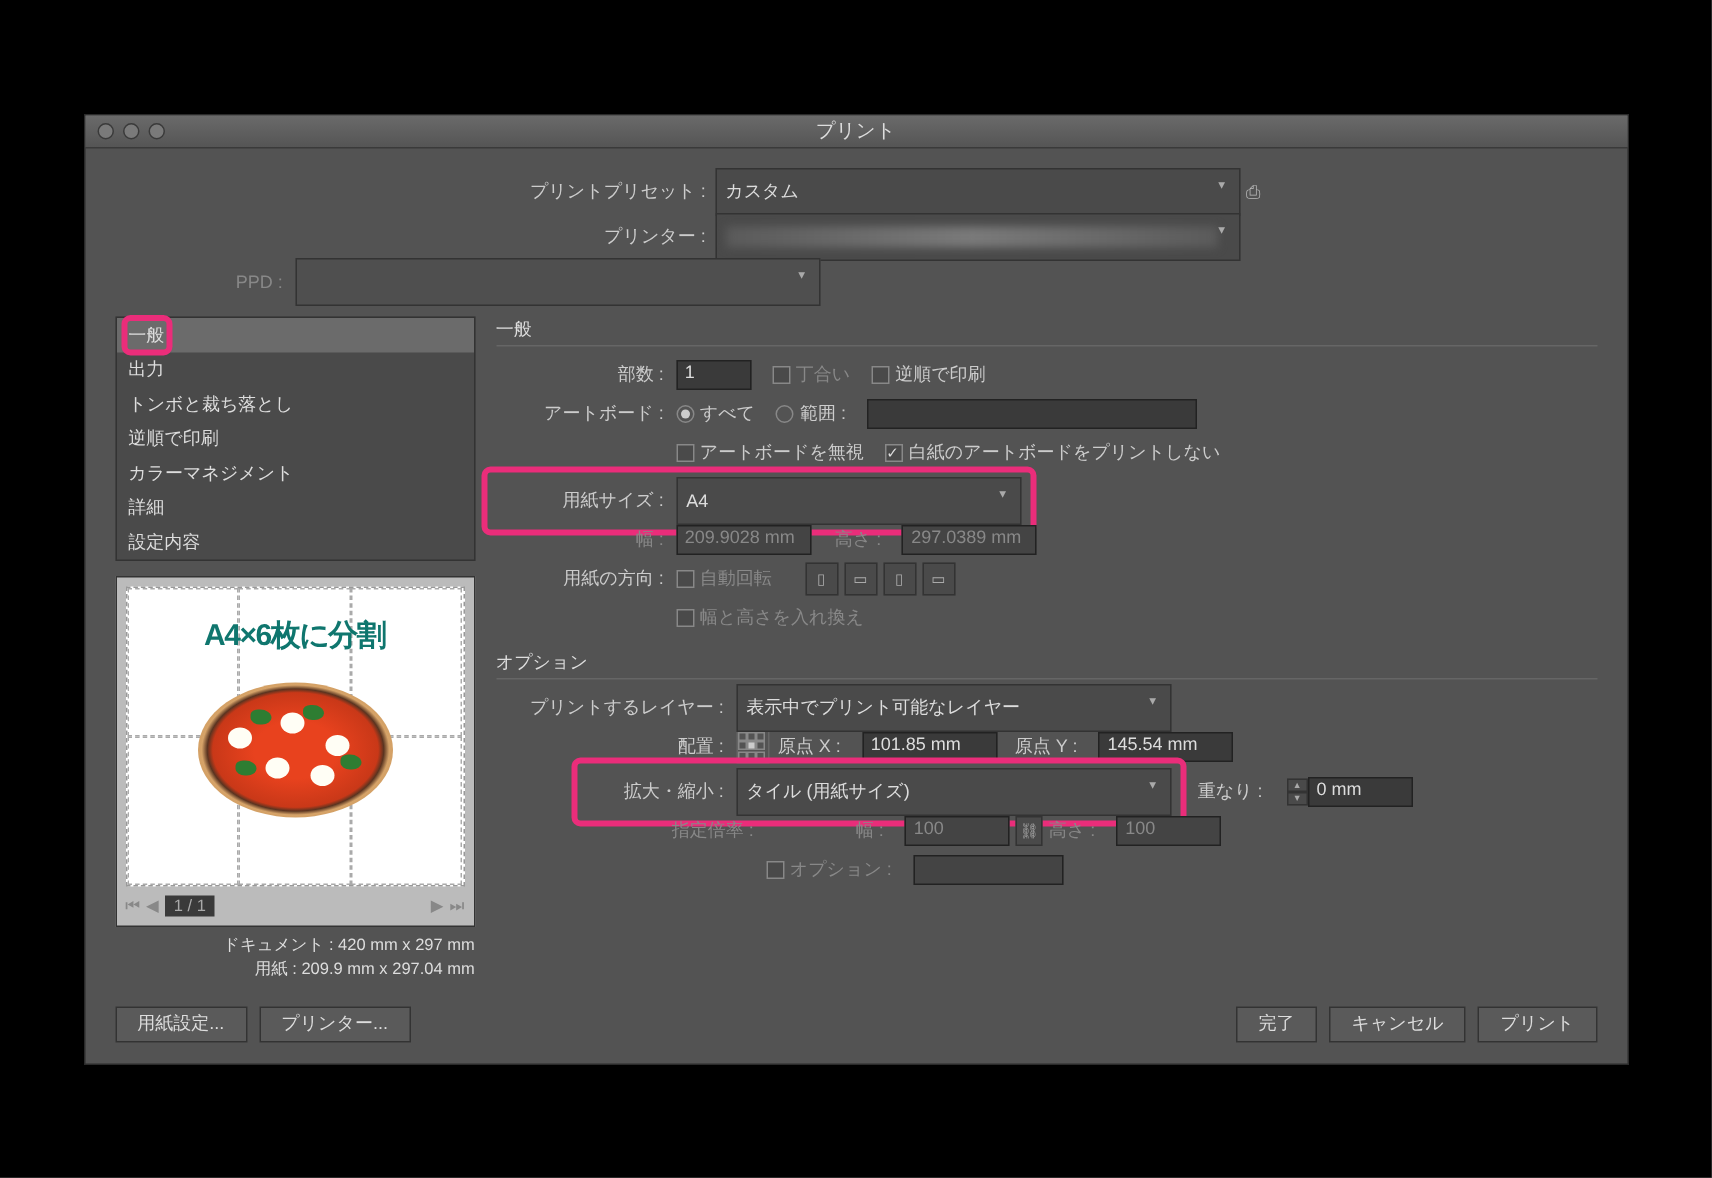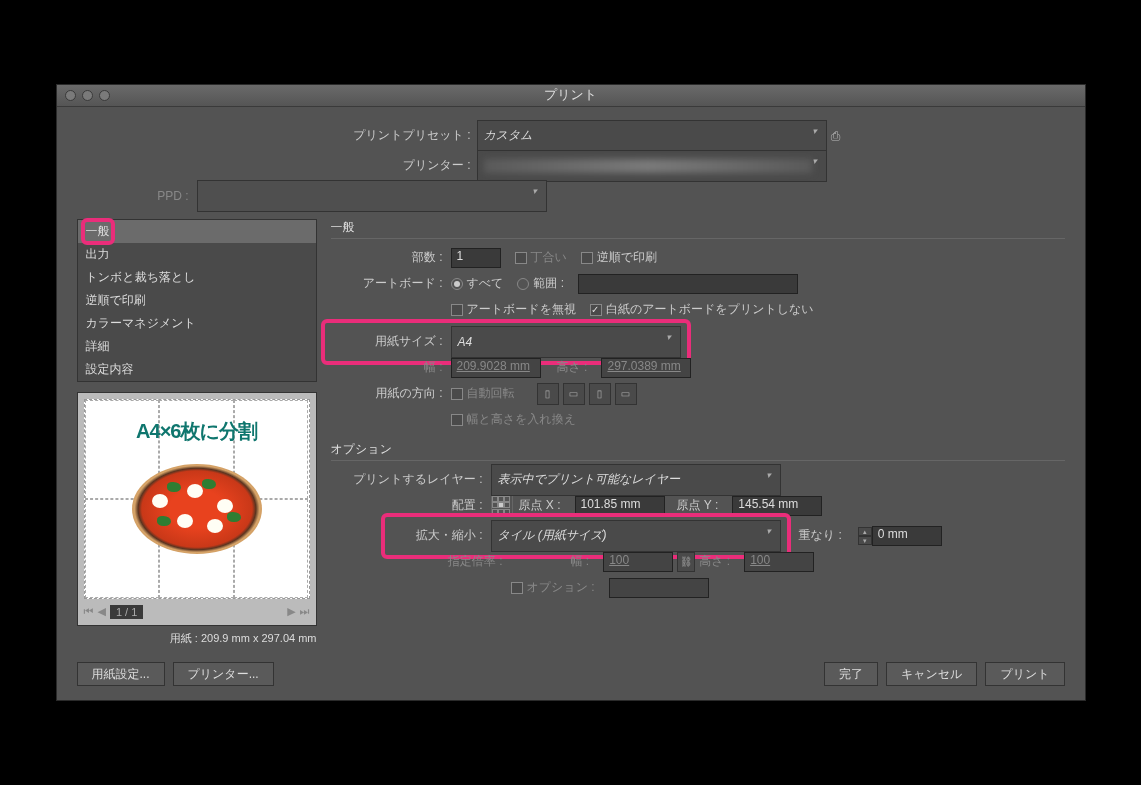--- a/index.html
+++ b/index.html
@@ -5,21 +5,21 @@
 * { box-sizing: border-box; margin: 0; padding: 0; }
 body { background: #000; font-family: "Hiragino Kaku Gothic Pro", sans-serif; font-size: 12px; color: #ccc; display: flex; align-items: center; justify-content: center; min-height: 785px; }
 .dialog { width: 1030px; background: #535353; border: 1px solid #2a2a2a; box-shadow: 0 10px 40px rgba(0,0,0,0.8); }
 .titlebar { height: 22px; background: linear-gradient(#6a6a6a,#555); border-bottom: 1px solid #3a3a3a; display: flex; align-items: center; justify-content: center; position: relative; color: #ddd; font-size: 13px; }
 .traffic { position: absolute; left: 8px; display: flex; gap: 6px; }
 .traffic span { width: 11px; height: 11px; border-radius: 50%; background: #7a7a7a; border: 1px solid #3a3a3a; }
 .content { padding: 16px 20px 14px 20px; }
 .top-rows { margin-bottom: 10px; }
 .row { display: flex; align-items: center; height: 26px; margin-bottom: 4px; }
 .row-label { width: 400px; text-align: right; padding-right: 6px; color: #ccc; }
-.select { flex: 0 0 350px; height: 32px; background: #4a4a4a; border: 1px solid #333; color: #ddd; display: flex; align-items: center; padding: 0 6px; position: relative; font-style: italic; }
+.select { flex: 0 0 350px; height: 32px; background: #4a4a4a; border: 1px solid #333; color: #ddd; display: flex; align-items: center; padding: 0 6px; position: relative; }
 .select.wide { flex-basis: 350px; }
 .select .chev { position: absolute; right: 4px; top: 3px; width: 14px; height: 14px; display: flex; align-items: center; justify-content: center; color: #aaa; font-size: 9px; }
 .select.disabled { color: #777; background: #4f4f4f; }
 .blurred { filter: blur(3px); background: linear-gradient(90deg,#5a5a5a,#7a7a7a,#5a5a5a); height: 14px; flex: 1; margin-right: 8px; }
 .save-icon { width: 18px; color: #bbb; text-align: center; }
 .main { display: flex; gap: 14px; }
 .left { width: 240px; }
 .cat-list { background: #4a4a4a; border: 1px solid #333; margin-bottom: 10px; }
 .cat-item { padding: 3px 8px; color: #ddd; }
 .cat-item.sel { background: #6b6b6b; }
@@ -40,21 +40,21 @@
 .docinfo { text-align: right; color: #ddd; margin-top: 4px; line-height: 1.5; font-size: 11px; }
 .right { flex: 1; }
 .section { margin-bottom: 8px; }
 .sec-title { color: #ddd; margin-bottom: 6px; border-bottom: 1px solid #666; padding-bottom: 2px; }
 .form-row { display: flex; align-items: center; height: 26px; }
 .form-label { width: 120px; text-align: right; padding-right: 8px; color: #ccc; }
 .form-label.disabled { color: #888; }
 .input { height: 20px; background: #3a3a3a; border: 1px solid #222; color: #ddd; padding: 0 5px; }
 .input.sm { width: 50px; }
 .input.md { width: 90px; }
-.input.disabled { color: #888; background: #444; text-decoration: underline; }
+.input.disabled { color: #888; background: #444; }
 .chk { width: 12px; height: 12px; border: 1px solid #888; background: #4a4a4a; display: inline-block; vertical-align: middle; margin-right: 4px; }
 .chk.checked::after { content: "✓"; font-size: 10px; color: #ddd; position: relative; top: -3px; left: 0; }
 .radio { width: 12px; height: 12px; border-radius: 50%; border: 1px solid #888; display: inline-block; vertical-align: middle; margin-right: 4px; position: relative; }
 .radio.sel::after { content: ""; position: absolute; inset: 2px; border-radius: 50%; background: #ccc; }
 .lbl { color: #ccc; margin-right: 14px; }
 .lbl.disabled { color: #888; }
 .orient-btns { display: flex; gap: 4px; margin-left: 8px; }
 .orient-btn { width: 22px; height: 22px; background: #4a4a4a; border: 1px solid #333; display: flex; align-items: center; justify-content: center; color: #aaa; font-size: 10px; }
 .anchor { width: 22px; height: 22px; display: inline-flex; flex-wrap: wrap; border: 1px solid #666; margin-right: 6px; }
 .anchor span { width: 6px; height: 6px; border: 1px solid #888; }
@@ -144,20 +144,21 @@
           <div class="nav">
             <span class="btn">⏮</span>
             <span class="btn">◀</span>
             <span class="pg">1 / 1</span>
             <span class="spacer"></span>
             <span class="btn">▶</span>
             <span class="btn">⏭</span>
           </div>
         </div>
         <div class="docinfo">
+          <div>ドキュメント : 420 mm x 297 mm</div>
           <div>用紙 : 209.9 mm x 297.04 mm</div>
         </div>
       </div>
 
       <div class="right">
         <div class="section">
           <div class="sec-title">一般</div>
           <div class="form-row">
             <div class="form-label">部数 :</div>
             <div class="input sm">1</div>

